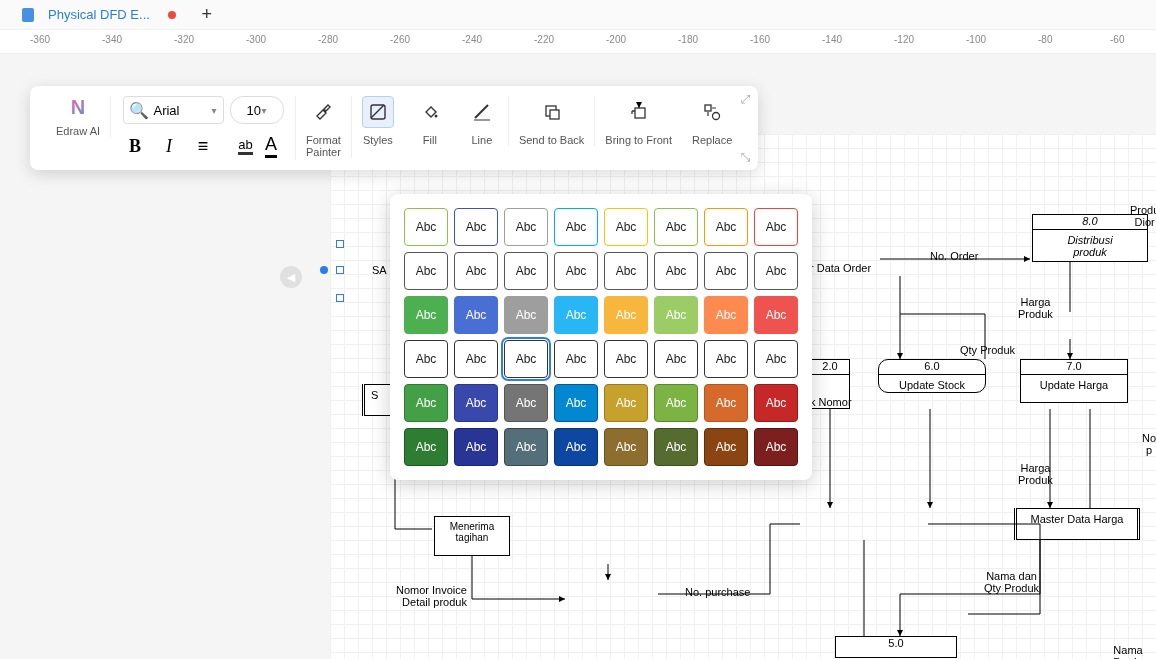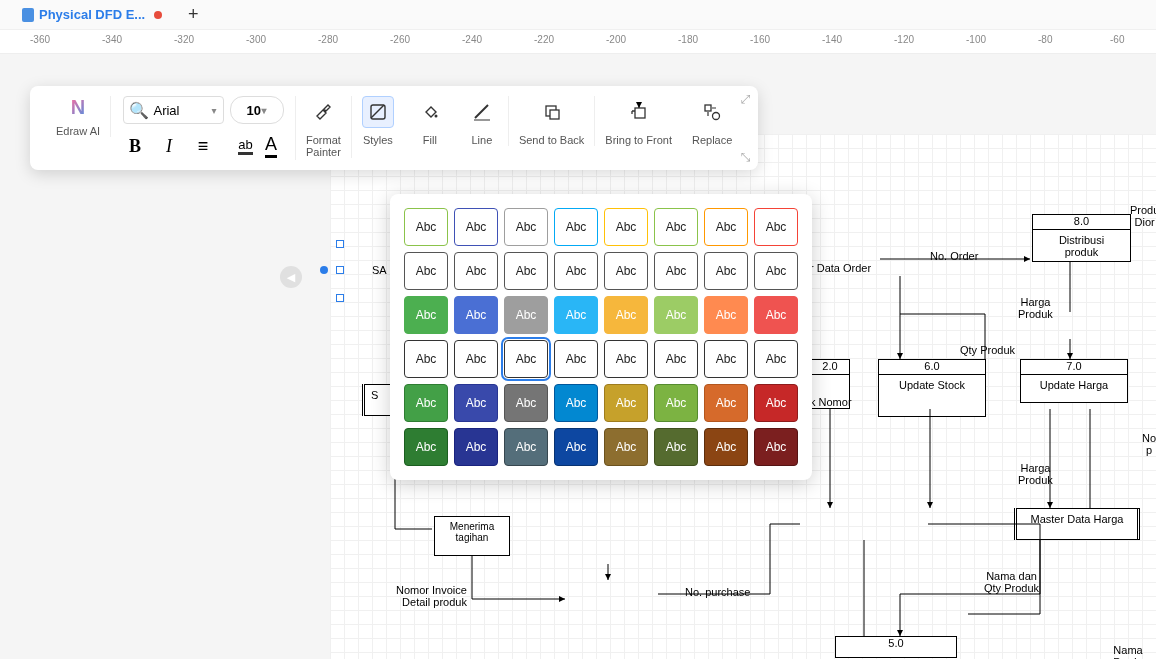--- a/index.html
+++ b/index.html
@@ -1,20 +1,20 @@
 <!DOCTYPE html>
 <html><head>
 <meta charset="utf-8">
 <style>
   * { box-sizing: border-box; margin: 0; padding: 0; font-family: -apple-system, BlinkMacSystemFont, "Segoe UI", Arial, sans-serif; }
   body { background: #ffffff; overflow: hidden; height: 659px; width: 1156px; position: relative; }
 
   
   .tab-bar { height: 30px; background: #fafafa; display: flex; align-items: center; padding-left: 10px; border-bottom: 1px solid #f0f0f0; }
-  .tab { display: flex; align-items: center; padding: 0 12px; height: 28px; font-size: 13px; color: #2b7de9; font-weight: 700; gap: 5px; }
+  .tab { display: flex; align-items: center; padding: 0 12px; height: 28px; font-size: 13px; color: #2b7de9; font-weight: 400; gap: 14px; }
   .tab .file-icon { width: 12px; height: 14px; background: #4a90e2; border-radius: 2px; position: relative; }
   .tab .dot { width: 8px; height: 8px; border-radius: 50%; background: #e74c3c; margin-left: 4px; }
   .plus-tab { width: 22px; height: 22px; display: flex; align-items: center; justify-content: center; color: #333; font-size: 18px; cursor: pointer; margin-left: 8px; }
 
   
   .ruler { height: 24px; background: #fff; position: relative; font-size: 10px; color: #888; display: flex; align-items: flex-end; padding-bottom: 2px; border-bottom: 1px solid #eee; }
   .ruler .tick { position: absolute; top: 4px; }
 
   
   .canvas { position: absolute; top: 54px; left: 0; right: 0; bottom: 0; background: #f5f5f5; }
@@ -26,21 +26,21 @@
   .tb-section:last-child { border-right: none; }
   .tb-section.noborder { border-right: none; }
   .tb-row { display: flex; align-items: center; gap: 6px; }
   .tb-icon-btn { width: 32px; height: 32px; display: flex; align-items: center; justify-content: center; border-radius: 4px; cursor: pointer; color: #333; font-size: 18px; }
   .tb-icon-btn.active { background: #e8f0ff; border: 1px solid #b0d0ff; }
   .tb-label { font-size: 11px; color: #555; margin-top: 6px; text-align: center; white-space: pre-line; }
   .font-sel { display: flex; align-items: center; border: 1px solid #ddd; border-radius: 4px; height: 28px; padding: 0 6px; }
   .font-sel input { border: none; outline: none; width: 54px; font-size: 13px; }
   .font-sel .cd { font-size: 10px; color: #888; margin-left: 4px; }
   .font-sel .mag { color: #aaa; margin-right: 4px; }
-  .size-sel { display: flex; align-items: center; border: 1px solid #ddd; border-radius: 13px; height: 28px; padding: 0 16px; width: 54px; justify-content: space-between; font-weight: bold; }
+  .size-sel { display: flex; align-items: center; border: 1px solid #ddd; border-radius: 13px; height: 28px; padding: 0 16px; width: 54px; justify-content: space-between; }
   .size-sel span:first-child { font-size: 13px; }
   .size-sel .cd { font-size: 10px; color: #888; }
   .fmt-btn { width: 28px; height: 28px; display: flex; align-items: center; justify-content: center; cursor: pointer; font-size: 18px; }
   .fmt-btn b { font-weight: 700; font-family: Georgia, serif; }
   .fmt-btn i { font-style: italic; font-family: Georgia, serif; }
   .ai-icon { background: linear-gradient(135deg,#ff6b9d,#4a90e2); -webkit-background-clip: text; -webkit-text-fill-color: transparent; font-size: 20px; font-weight: 900; }
   .pin { position: absolute; top: 6px; right: 8px; font-size: 12px; color: #aaa; cursor: pointer; }
   .expand-ico { position: absolute; bottom: 6px; right: 8px; font-size: 12px; color: #aaa; }
 
   
@@ -120,35 +120,35 @@
 
   <div class="node" style="left:810px; top:305px; width:40px; height:50px;">
     <div class="num">2.0</div>
   </div>
   <div class="label-txt" style="left:810px; top:342px;">k Nomor</div>
 
   <div class="label-txt" style="left:810px; top:208px;">r Data Order</div>
 
   <div class="label-txt" style="left:930px; top:196px;">No. Order</div>
 
-  <div class="node" style="left:1032px; top:160px; width:99px; height:48px;">
+  <div class="node" style="left:1032px; top:160px; width:116px; height:48px;font-style:italic;">
     <div class="num">8.0</div>
     <span style="white-space:pre-line; text-align:center;">Distribusi
 produk</span>
   </div>
 
   <div class="label-txt" style="left:1130px; top:150px; white-space:pre-line;">Produ
 Dior</div>
 
   <div class="label-txt" style="left:1018px; top:242px; white-space:pre-line;">Harga
 Produk</div>
 
   <div class="label-txt" style="left:960px; top:290px;">Qty Produk</div>
 
-  <div class="node" style="left:878px; top:305px; width:108px; height:58px;">
+  <div class="node" style="left:878px; top:305px; width:108px; height:34px;border-radius:10px;">
     <div class="num">6.0</div>
     <span>Update Stock</span>
   </div>
 
   <div class="node" style="left:1020px; top:305px; width:108px; height:44px;">
     <div class="num">7.0</div>
     <span>Update Harga</span>
   </div>
 
   <div class="label-txt" style="left:1142px; top:378px; white-space:pre-line;">No

